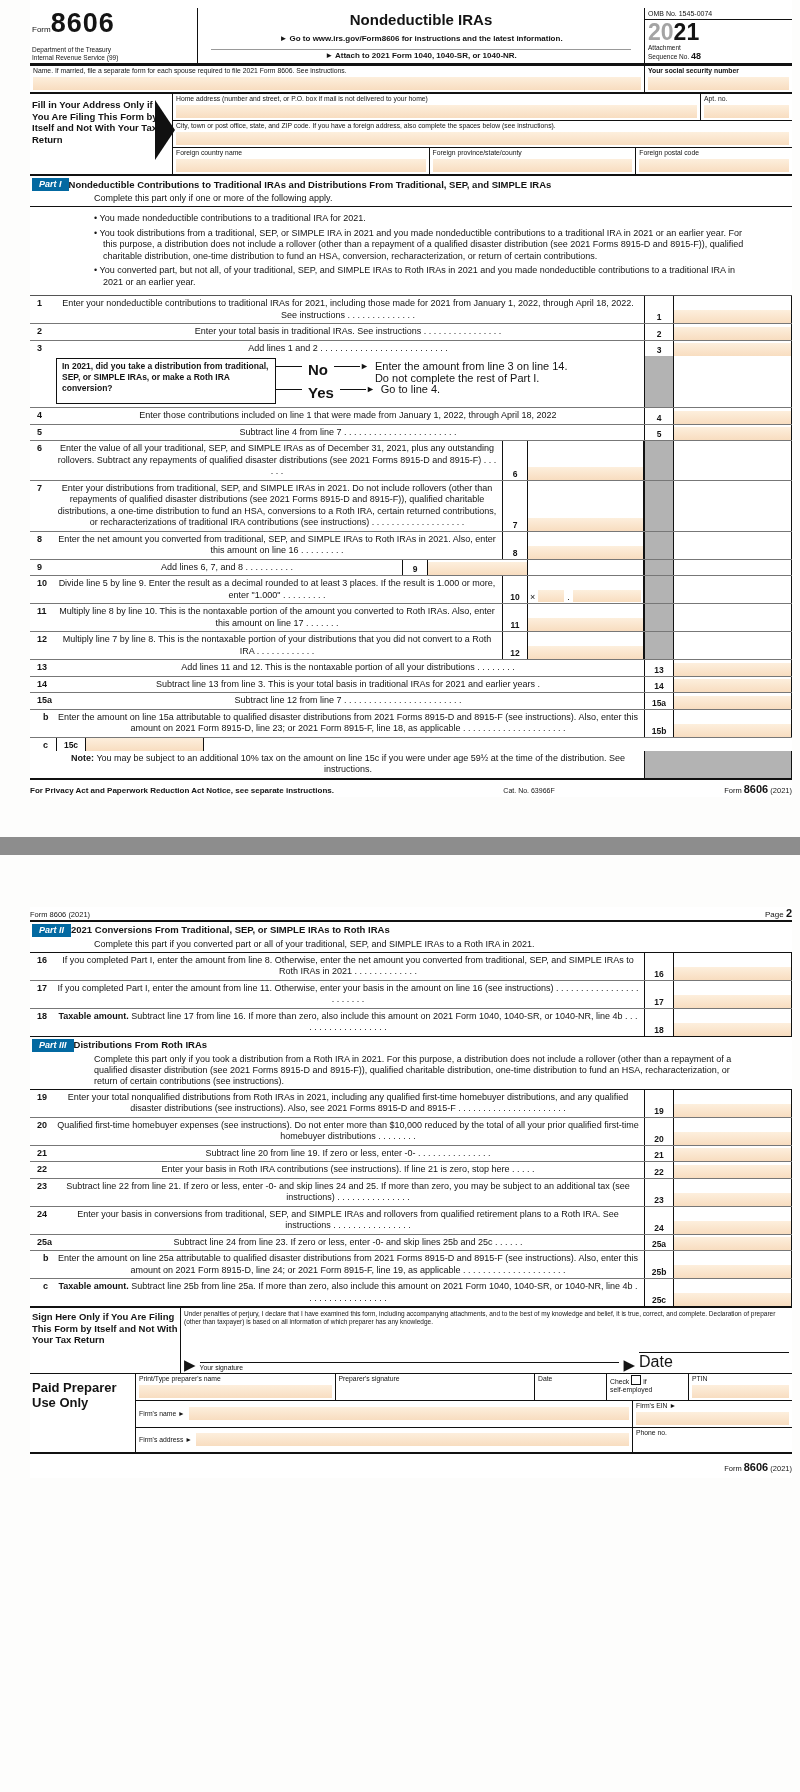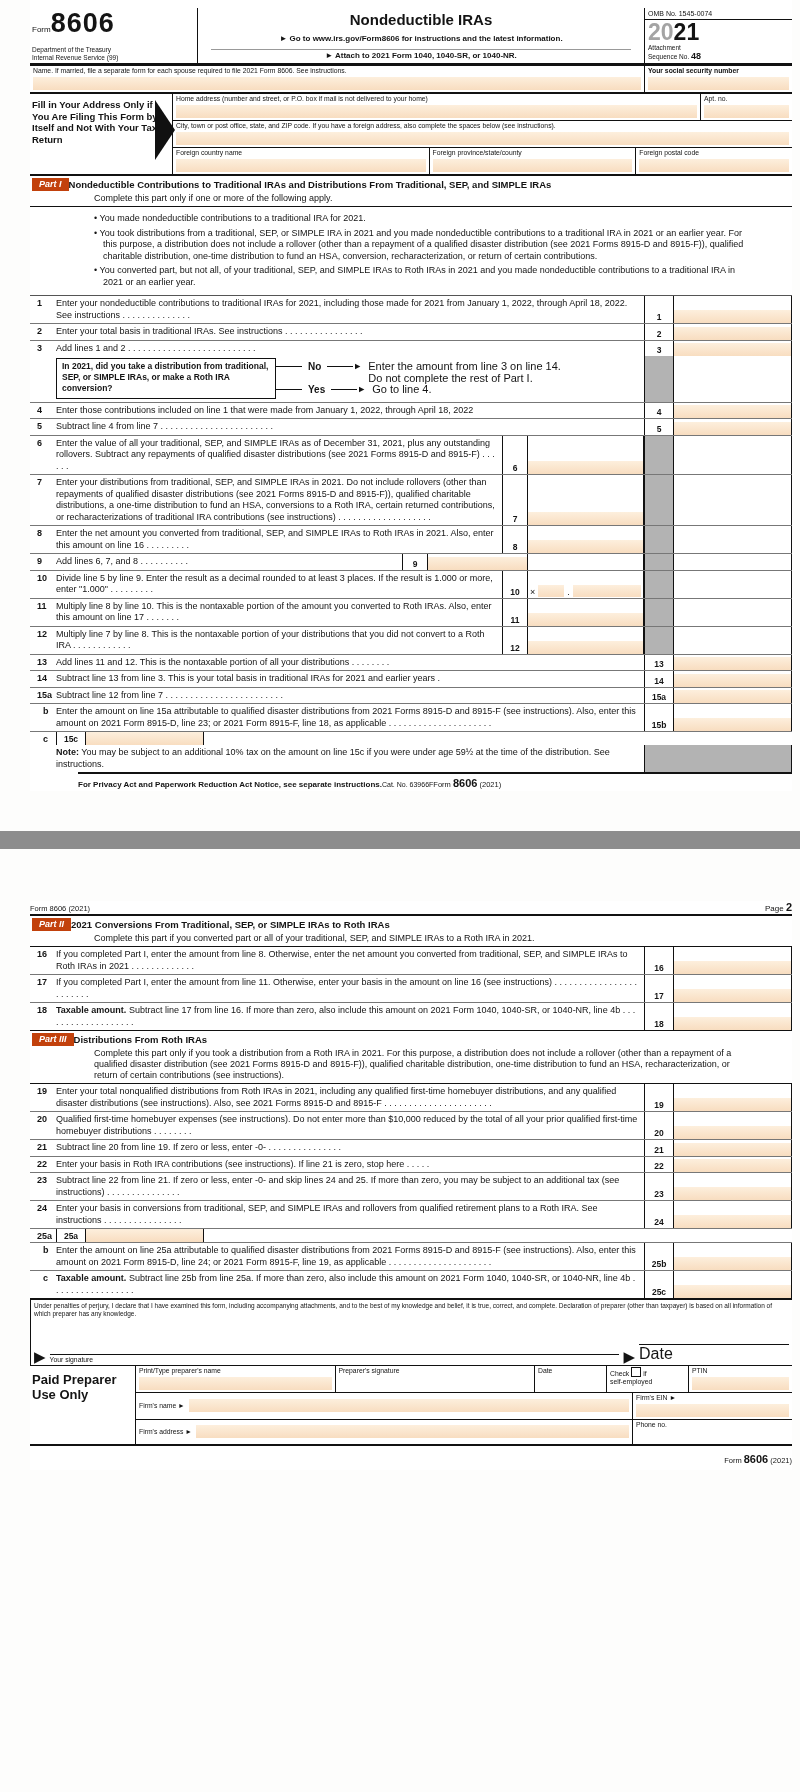--- a/index.html
+++ b/index.html
@@ -33,56 +33,56 @@
   .addr-side{width:142px;box-sizing:border-box;padding:5px 0 2px 2px;font-size:9.5px;font-weight:bold;line-height:11.5px;position:relative;}
   .addr-arrow{position:absolute;right:-3px;top:6px;width:0;height:0;border-top:30px solid transparent;border-bottom:30px solid transparent;border-left:20px solid #111;}
   .addr-fields{flex:1;border-left:1px solid #111;display:flex;flex-direction:column;}
   .frow{display:flex;border-bottom:1px solid #111;}
   .frow:last-child{border-bottom:none;}
   .fcell{padding:1px 3px 2px;box-sizing:border-box;}
   .bl{border-left:1px solid #111;}
   
   .pbar{border-bottom:1.5px solid #111;padding:1px 0 2px;}
   .pbar-t{display:flex;align-items:center;}
-  .chip{background:#c2410c;color:#fff;font-weight:bold;font-style:italic;font-size:9px;padding:1px 7px 2px;margin:1px 0 0 2px;}
+  .chip{background:#0369a1;color:#fff;font-weight:bold;font-style:italic;font-size:9px;padding:1px 7px 2px;margin:1px 0 0 2px;}
   .ptitle{font-weight:bold;font-size:9.5px;}
   .psub{font-size:9px;margin:2px 0 0 64px;line-height:11px;max-width:660px;}
   
   .bullets{padding:3px 0 4px;border-bottom:1px solid #555;}
   .bullet{font-size:9px;line-height:11.5px;margin:3px 0 3px 64px;padding-left:9px;text-indent:-9px;max-width:648px;}
   .bullet::before{content:"• ";}
   
   .lrow{display:flex;border-top:1px solid #777;align-items:stretch;}
   .lrow.nt{border-top:none;}
   .lno{width:26px;box-sizing:border-box;font-weight:bold;font-size:9px;padding:2px 2px 1px 7px;flex-shrink:0;}
-  .ldesc{flex:1;font-size:9px;line-height:11.5px;padding:2px 4px 2px 0;overflow:hidden;}
+  .ldesc{flex:1;font-size:9px;line-height:11.5px;padding:2px 4px 2px 0;overflow:hidden;text-align:center;}
   .ldesc .lead{font-weight:bold;}
   .obox{width:30px;box-sizing:border-box;border-left:1.5px solid #111;border-right:1px solid #111;font-weight:bold;font-size:8.5px;display:flex;align-items:flex-end;justify-content:center;padding-bottom:1px;flex-shrink:0;}
   .oamt{width:118px;box-sizing:border-box;border-right:1.5px solid #111;display:flex;flex-direction:column;justify-content:flex-end;flex-shrink:0;}
   .oamt .entry{margin-top:0;}
   .ibox{width:26px;box-sizing:border-box;border-left:1px solid #111;border-right:1px solid #111;font-weight:bold;font-size:8.5px;display:flex;align-items:flex-end;justify-content:center;padding-bottom:1px;flex-shrink:0;}
   .iamt{width:116px;box-sizing:border-box;border-right:1px solid #111;display:flex;flex-direction:column;justify-content:flex-end;flex-shrink:0;}
   .isp{width:116px;box-sizing:border-box;border-right:1px solid #111;flex-shrink:0;}
   .ogray{width:30px;background:#b3b3b3;border-left:1px solid #111;border-right:1px solid #111;box-sizing:border-box;flex-shrink:0;}
   .owhite{width:118px;border-right:1.5px solid #111;box-sizing:border-box;flex-shrink:0;}
   .gblock{width:148px;background:#b3b3b3;border-left:1px solid #111;border-right:1.5px solid #111;box-sizing:border-box;flex-shrink:0;}
   .mult{display:flex;align-items:flex-end;gap:3px;padding:0 2px 1px;font-size:9px;}
   .me1{width:26px;height:12px;background:linear-gradient(#fdefdd,#f8ddc0);}
   .me2{flex:1;height:12px;background:linear-gradient(#fdefdd,#f8ddc0);}
   
   .flowwrap{flex:1;display:flex;padding:2px 0 3px;}
   .qbox{border:1.5px solid #111;padding:2px 5px;font-size:8.5px;font-weight:bold;line-height:11px;width:220px;box-sizing:border-box;}
   .fcol{flex:1;display:flex;flex-direction:column;justify-content:space-between;padding:3px 0;}
   .frow2{display:flex;align-items:flex-start;}
   .dash{width:26px;border-top:1px solid #111;margin-top:5px;}
-  .yn{font-weight:bold;font-size:10px;margin:0 6px;}
+  .yn{font-weight:bold;font-size:15px;margin:0 6px;}
   .arr{font-size:9px;margin-right:6px;}
   .ftext{font-size:11px;line-height:11.5px;}
   
-  .p1f{display:flex;justify-content:flex-start;border-top:2px solid #111;padding:3px 0 2px;align-items:baseline;margin-left:48px;}
+  .p1f{display:flex;justify-content:space-between;border-top:2px solid #111;padding:3px 0 2px;align-items:baseline;}
   .p1f .priv{font-weight:bold;font-size:8px;}
   .p1f .cat{font-size:7px;}
   .formref{font-size:7.5px;}
   .formref b{font-size:11px;}
   .band{width:800px;height:18px;background:#8d8d8d;margin-top:40px;}
   
   .p2{margin-top:52px;}
   .p2h{display:flex;justify-content:space-between;align-items:baseline;border-bottom:2px solid #111;padding-bottom:1px;}
   .p2h .pg{font-size:8px;}
   .p2h .pg b{font-size:11px;}
@@ -514,20 +514,21 @@
     <div class="lno">24</div>
     <div class="ldesc">Enter your basis in conversions from traditional, SEP, and SIMPLE IRAs and rollovers from qualified retirement plans to a Roth IRA. See instructions  .  .  .  .  .  .  .  .  .  .  .  .  .  .  .  .</div>
     <div class="obox">24</div>
     <div class="oamt">
         <div class="entry"></div>
       </div>
   </div>
 
   <div class="lrow">
     <div class="lno">25a</div>
+    <div class="ldesc">Subtract line 24 from line 23. If zero or less, enter -0- and skip lines 25b and 25c  .  .  .  .  .  .</div>
     <div class="obox">25a</div>
     <div class="oamt">
         <div class="entry"></div>
       </div>
   </div>
 
   <div class="lrow">
     <div class="lno" style="padding-left:13px;">b</div>
     <div class="ldesc">Enter the amount on line 25a attributable to qualified disaster distributions from 2021 Forms 8915-D and 8915-F (see instructions). Also, enter this amount on 2021 Form 8915-D, line 24; or 2021 Form 8915-F, line 19, as applicable  .  .  .  .  .  .  .  .  .  .  .  .  .  .  .  .  .  .  .  .  .</div>
     <div class="obox">25b</div>
@@ -539,20 +540,21 @@
   <div class="lrow">
     <div class="lno" style="padding-left:13px;">c</div>
     <div class="ldesc"><span class="lead">Taxable amount.</span> <span>Subtract line 25b from line 25a. If more than zero, also include this amount on 2021 Form 1040, 1040-SR, or 1040-NR, line 4b  .  .  .  .  .  .  .  .  .  .  .  .  .  .  .  .  .</span></div>
     <div class="obox">25c</div>
     <div class="oamt">
         <div class="entry"></div>
       </div>
   </div>
 
   <div class="sign">
+    <div class="sign-side">Sign Here Only if You Are Filing This Form by Itself and Not With Your Tax Return</div>
     <div class="sign-main">
       <div class="perjury">Under penalties of perjury, I declare that I have examined this form, including accompanying attachments, and to the best of my knowledge and belief, it is true, correct, and complete. Declaration of preparer (other than taxpayer) is based on all information of which preparer has any knowledge.</div>
       <div class="sigrow">
         <span class="bigarr">▶</span>
         <div class="sigline">
           <div class="rule"></div>
           <div class="slabel">Your signature</div>
         </div>
         <span class="bigarr">▶</span>
         <div class="dateline">

